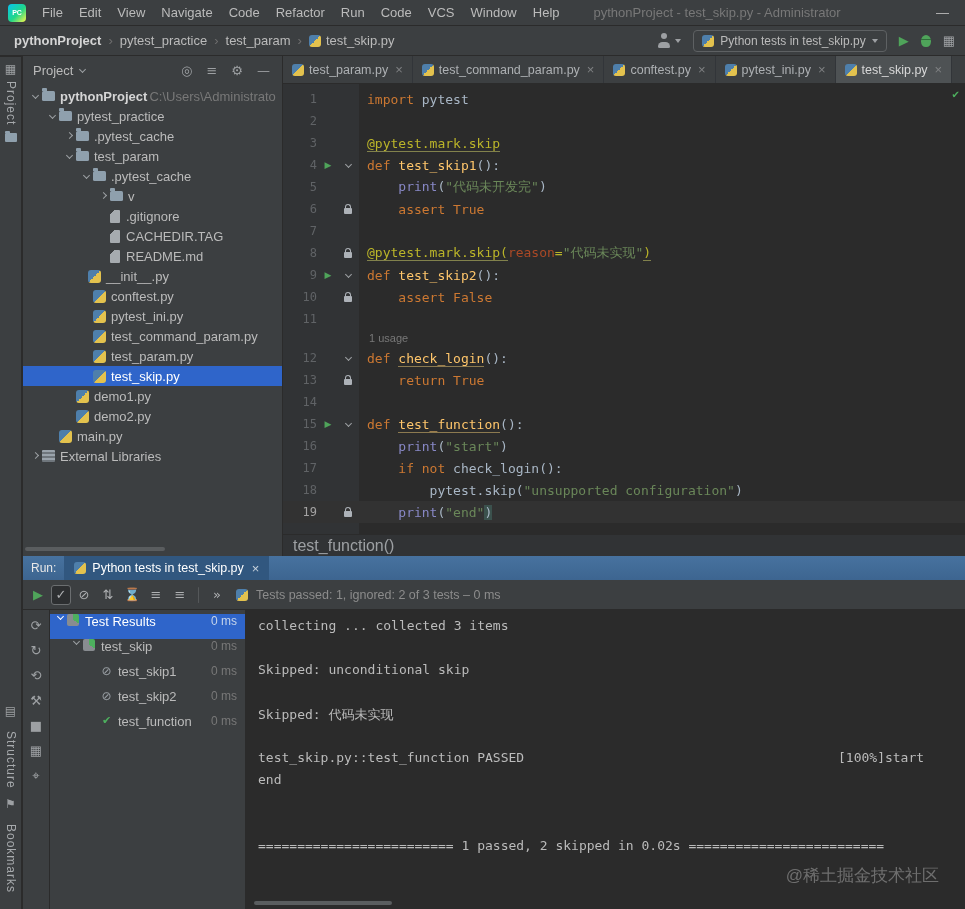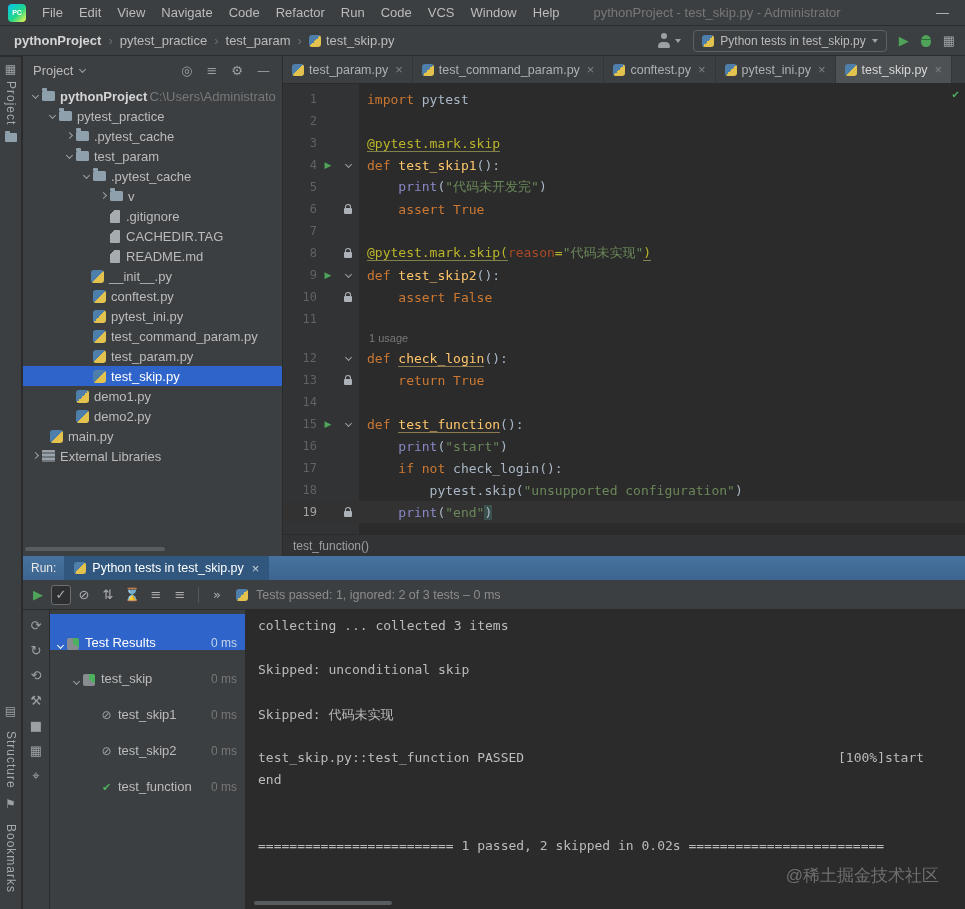--- a/index.html
+++ b/index.html
@@ -94,38 +94,38 @@
   .tk-k{color:#cc7832}
   .tk-s{color:#6a8759}
   .tk-d{color:#bbb529}
   .tk-du{color:#bbb529;border-bottom:1px solid #81814c}
   .tk-fn{color:#ffc66b}
   .tk-fnu{color:#ffc66b;border-bottom:1px solid #8c7a50}
   .tk-b{color:#8888c6}
   .tk-arg{color:#aa4926}
   .tk-hl{color:#a9b7c6;background:#3b514d}
   .stripeok{position:absolute;top:5px;right:5px;color:#4db05e;font-size:10px}
-  .ebreadcrumb{height:22px;background:#313335;border-top:1px solid #2b2b2b;display:flex;align-items:center;padding-left:10px;color:#9da0a3;font-size:12px;flex:none}
+  .ebreadcrumb{height:22px;background:#313335;border-top:1px solid #2b2b2b;display:flex;align-items:center;padding-left:10px;color:#9da0a3;font-size:16px;flex:none}
 
   
   .runheader{height:24px;background:linear-gradient(180deg,#47729f,#3d6590);display:flex;align-items:center;padding-left:8px}
   .rlabel{color:#e8e8e8;font-size:12px;margin-right:8px}
   .runtab{height:24px;background:#31577f;display:flex;align-items:center;gap:6px;padding:0 10px;color:#fff;font-size:12.5px}
   .runtab .tclose{color:#c8d2dc}
   .runtoolbar{height:30px;background:#3c3f41;border-bottom:1px solid #2b2b2b;display:flex;align-items:center;gap:2px;padding-left:4px}
   .rtico{width:22px;height:22px;display:flex;align-items:center;justify-content:center;color:#afb1b3;font-size:13px;border-radius:3px;flex:none}
   .rtico.grn{color:#4fa45a}
   .rtico.box{background:#2d2f31;border:1px solid #6b6e70;width:20px;height:20px}
   .rtico.sep{width:1px;height:16px;background:#55585a;margin:0 5px;border:none}
   .status{color:#8c8c8c;font-size:12.5px;margin-left:6px;white-space:nowrap}
   .runbody{display:flex;height:299px;background:#3c3f41}
   .runsideicons{width:27px;border-right:1px solid #2b2b2b;display:flex;flex-direction:column;align-items:center;padding-top:8px;gap:10px;flex:none}
   .sico{color:#9da0a3;font-size:13px}
   .runtree{width:196px;border-right:1px solid #2b2b2b;padding-top:4px;flex:none}
-  .rtrow{height:36px;display:flex;align-items:flex-end;color:#bbb;position:relative;white-space:nowrap}
+  .rtrow{height:25px;display:flex;align-items:flex-start;color:#bbb;position:relative;white-space:nowrap}
   .rtrow.sel{background:#2f65ca;color:#fff}
   .rtrow.sel .chv{border-color:#fff}
   .rttime{position:absolute;right:8px;color:#787878;font-size:12px}
   .rtrow.sel .rttime{color:#c6d4ea}
   .tico{width:15px;flex:none;display:inline-flex;justify-content:center;margin-right:4px}
   .tico.skp{color:#9aa0a5;font-size:12px}
   .tico.pas{color:#4db05e;font-size:11px}
   .ic-results{width:12px;height:12px;border-radius:2px;background:conic-gradient(#4db05e 0 120deg,#888c90 120deg 360deg);margin-right:6px}
   .rtlabel{overflow:hidden;text-overflow:ellipsis}
   .console{flex:1;background:#2b2b2b;position:relative;font-family:"DejaVu Sans Mono",monospace;font-size:13px;color:#bbb;padding:8px 0 0 12px;overflow:hidden;min-width:0}
@@ -261,21 +261,21 @@
           <div class="ptrow" style="padding-left: 74px; text-align: center;">
             <span class="chvslot"></span>
             <span class="ic ic-file"></span>
             <span class="plabel">CACHEDIR.TAG</span>
           </div>
           <div class="ptrow" style="padding-left: 74px;">
             <span class="chvslot"></span>
             <span class="ic ic-md"></span>
             <span class="plabel">README.md</span>
           </div>
-          <div class="ptrow" style="padding-left: 55px;">
+          <div class="ptrow" style="padding-left: 38px; margin-left: 14px;">
             <span class="chvslot"></span>
             <span class="ic ic-py"></span>
             <span class="plabel">__init__.py</span>
           </div>
           <div class="ptrow" style="padding-left: 57px;">
             <span class="chvslot"></span>
             <span class="ic ic-py"></span>
             <span class="plabel">conftest.py</span>
           </div>
           <div class="ptrow" style="padding-left: 57px;">
@@ -301,21 +301,21 @@
           <div class="ptrow" style="padding-left: 40px;">
             <span class="chvslot"></span>
             <span class="ic ic-py"></span>
             <span class="plabel">demo1.py</span>
           </div>
           <div class="ptrow" style="padding-left: 40px;">
             <span class="chvslot"></span>
             <span class="ic ic-py"></span>
             <span class="plabel">demo2.py</span>
           </div>
-          <div class="ptrow" style="padding-left: 14px;">
+          <div class="ptrow" style="padding-left: 23px;">
             <span class="chvslot"></span>
             <span class="ic ic-py"></span>
             <span class="plabel">main.py</span>
           </div>
           <div class="ptrow" style="padding-left: 6px;">
             <span class="chvslot">
               <span class="chv r"></span>
             </span>
             <span class="ic ic-lib"></span>
             <span class="plabel">External Libraries</span>

